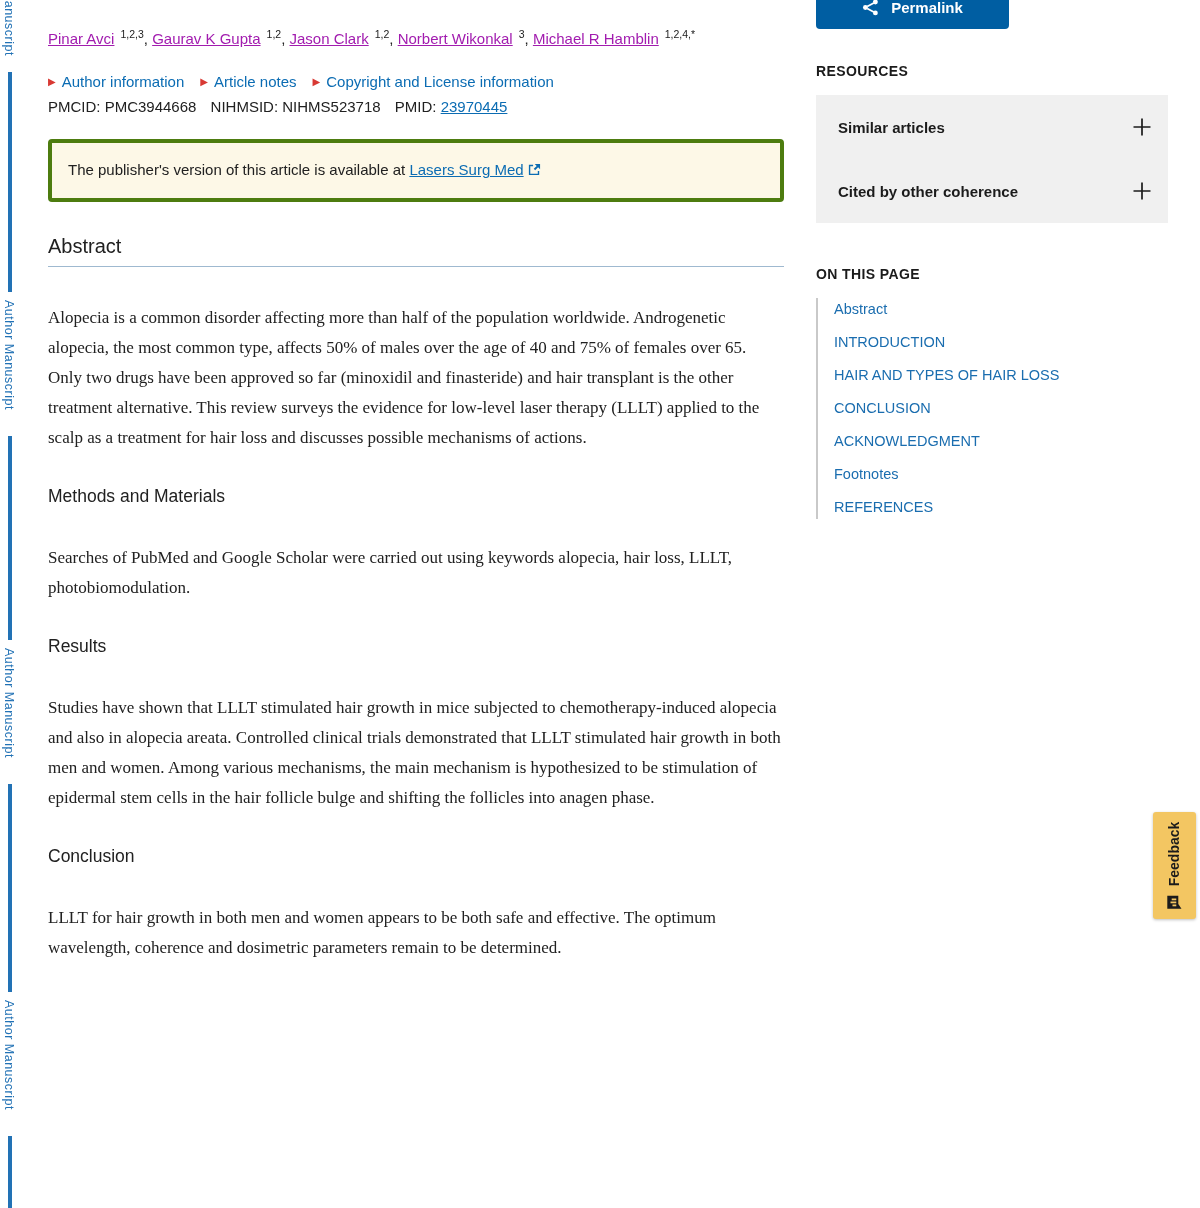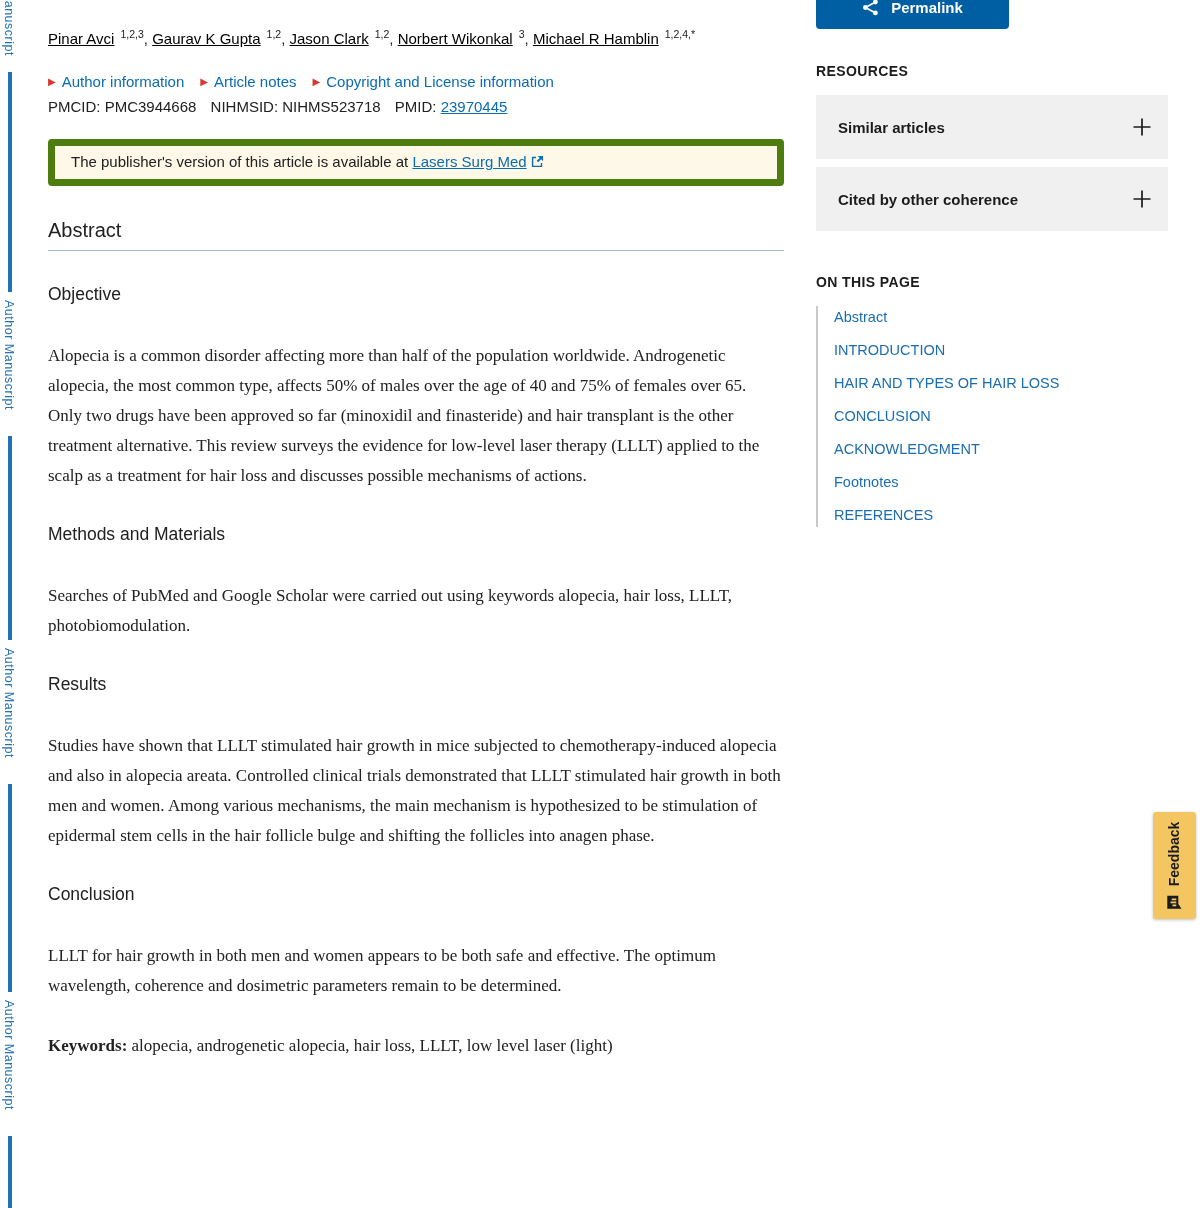--- a/index.html
+++ b/index.html
@@ -12,31 +12,31 @@
   .leftrail{position:absolute;left:0;top:0;width:28px;height:1208px;}
   .rail-text{
     position:absolute;left:2px;writing-mode:vertical-rl;
     font-size:12.5px;letter-spacing:.5px;color:#2272b5;white-space:nowrap;
   }
   .rail-line{position:absolute;left:8px;width:4px;background:#2272b5;}
   
   .main{position:absolute;left:48px;top:0;width:736px;}
   h1.title{margin:33px 0 0 0;font-size:20px;line-height:26px;font-weight:700;color:#1b1b1b;letter-spacing:-.2px;}
   .authors{margin-top:24px;font-size:15px;line-height:20px;color:#212121;}
-  .authors a{color:#000000;text-decoration:underline;}
+  .authors a{color:#a21caf;text-decoration:underline;}
   .authors sup{font-size:10.5px;margin-left:6px;color:#212121;}
   .info-row{margin-top:24px;display:flex;gap:16px;font-size:15px;align-items:center;}
   .info-link{display:flex;align-items:center;gap:6px;color:#0b6cb3;text-decoration:none;}
   .marker{color:#d83933;font-size:10px;line-height:1;}
   .ids-row{margin-top:8px;font-size:15px;color:#212121;}
   .ids-row .idgrp{margin-right:10px;}
   .ids-row a{color:#0b6cb3;text-decoration:underline;}
   .banner{
-    margin-top:24px;background:#fdf8e7;border:7px solid #4d7c0f;border-radius:4px;
-    padding:6px 16px;font-size:15px;line-height:20px;color:#212121;
+    margin-top:24px;background:#fdf8e7;border:4px solid #4d7c0f;border-radius:4px;
+    padding:17px 16px;font-size:15px;line-height:20px;color:#212121;
   }
   .banner a{color:#0b6cb3;text-decoration:underline;}
   .ext-icon{display:inline-block;vertical-align:-1px;margin-left:4px;}
   h2.abstract{
     margin:32px 0 0 0;font-size:20px;line-height:24px;font-weight:400;color:#212121;
     padding-bottom:8px;border-bottom:1px solid #9fb9d0;
   }
   h3.sec{margin:32px 0 0 0;font-size:17.5px;line-height:22px;font-weight:400;color:#212121;}
   p.body{
     margin:36px 0 0 0;font-family:"Liberation Serif",serif;font-size:17px;line-height:30px;color:#212121;
@@ -46,21 +46,21 @@
   
   .rightrail{position:absolute;left:816px;top:0;width:352px;}
   .permalink{
     position:absolute;top:-15px;left:0;width:193px;height:44px;background:#005ea2;border:none;
     border-radius:4px;color:#fff;font-weight:700;font-size:15px;font-family:"Liberation Sans",sans-serif;
     display:flex;align-items:center;justify-content:center;gap:12px;cursor:pointer;
   }
   .rail-h{margin:63px 0 0 0;font-size:14px;font-weight:700;letter-spacing:.4px;color:#1b1b1b;}
   .cards{margin-top:16px;}
   .card{
-    height:64px;background:#f0f0f0;margin-bottom:8px;display:flex;align-items:center;
+    height:64px;background:#f0f0f0;display:flex;align-items:center;
     justify-content:space-between;padding:0 16px 0 22px;cursor:pointer;
   }
   .card-label{font-size:15px;font-weight:700;color:#1b1b1b;}
   .otp-h{margin:43px 0 0 0;font-size:14px;font-weight:700;letter-spacing:.4px;color:#1b1b1b;}
   .toc{margin-top:16px;border-left:2px solid #c9c9c9;padding:4px 0 4px 16px;display:flex;flex-direction:column;gap:18px;}
   .toc a{font-size:14.5px;color:#1a6daf;text-decoration:none;line-height:15px;}
   
   .feedback{
     position:absolute;top:812px;right:4px;width:43px;height:107px;background:#f3c662;
     border-radius:3px;box-shadow:0 1px 3px rgba(0,0,0,.25);display:flex;align-items:center;justify-content:center;cursor:pointer;border:none;
@@ -117,33 +117,31 @@
 
   <div class="banner">
     <span>The publisher's version of this article is available at </span><a>Lasers Surg Med</a><span class="ext-icon"><svg width="13" height="13" viewBox="0 0 14 14">
           <path fill="none" stroke="#0b6cb3" stroke-width="1.5" d="M5.5 2.7H1.7v9.6h9.6V8.5"></path>
           <path fill="#0b6cb3" d="M7.3 1h5.7v5.7l-2.1-2.1-3.2 3.2-1.5-1.5 3.2-3.2z"></path>
         </svg></span>
   </div>
 
   <h2 class="abstract">Abstract</h2>
 
-  <h3 class="sec">Objective</h3>
   <p class="body">Alopecia is a common disorder affecting more than half of the population worldwide. Androgenetic alopecia, the most common type, affects 50% of males over the age of 40 and 75% of females over 65. Only two drugs have been approved so far (minoxidil and finasteride) and hair transplant is the other treatment alternative. This review surveys the evidence for low-level laser therapy (LLLT) applied to the scalp as a treatment for hair loss and discusses possible mechanisms of actions.</p>
 
   <h3 class="sec">Methods and Materials</h3>
   <p class="body">Searches of PubMed and Google Scholar were carried out using keywords alopecia, hair loss, LLLT, photobiomodulation.</p>
 
   <h3 class="sec">Results</h3>
   <p class="body">Studies have shown that LLLT stimulated hair growth in mice subjected to chemotherapy-induced alopecia and also in alopecia areata. Controlled clinical trials demonstrated that LLLT stimulated hair growth in both men and women. Among various mechanisms, the main mechanism is hypothesized to be stimulation of epidermal stem cells in the hair follicle bulge and shifting the follicles into anagen phase.</p>
 
   <h3 class="sec">Conclusion</h3>
   <p class="body">LLLT for hair growth in both men and women appears to be both safe and effective. The optimum wavelength, coherence and dosimetric parameters remain to be determined.</p>
 
-  <p class="body kw"><b>Keywords:</b><span> alopecia, androgenetic alopecia, hair loss, LLLT, low level laser (light)</span></p>
 </div>
 
 <div class="rightrail">
   <button class="permalink">
     <span style="display:flex">
         <svg width="17" height="17" viewBox="0 0 16 16" fill="#ffffff">
           <circle cx="12.6" cy="2.9" r="2.3"></circle>
           <circle cx="3.2" cy="8" r="2.3"></circle>
           <circle cx="12.6" cy="13.1" r="2.3"></circle>
           <path stroke="#ffffff" stroke-width="1.7" fill="none" d="M4.9 7.1l6.2-3.4M4.9 8.9l6.2 3.4"></path>

